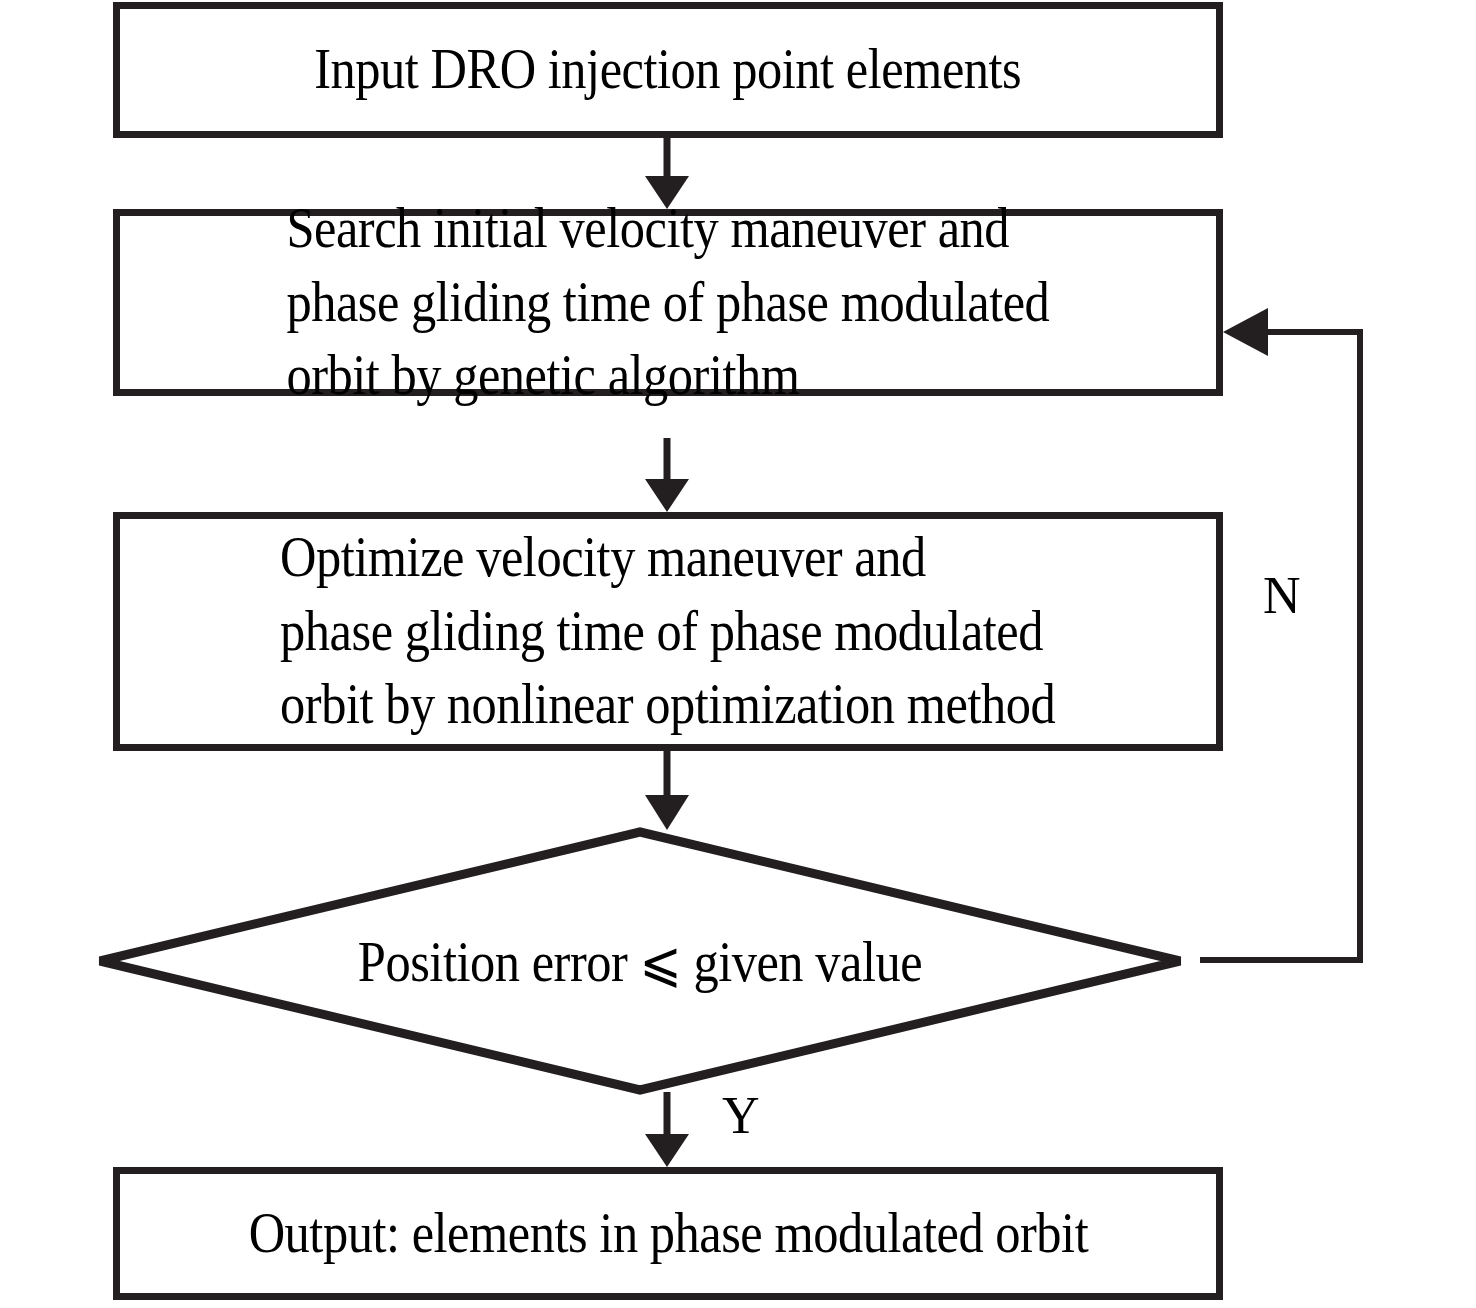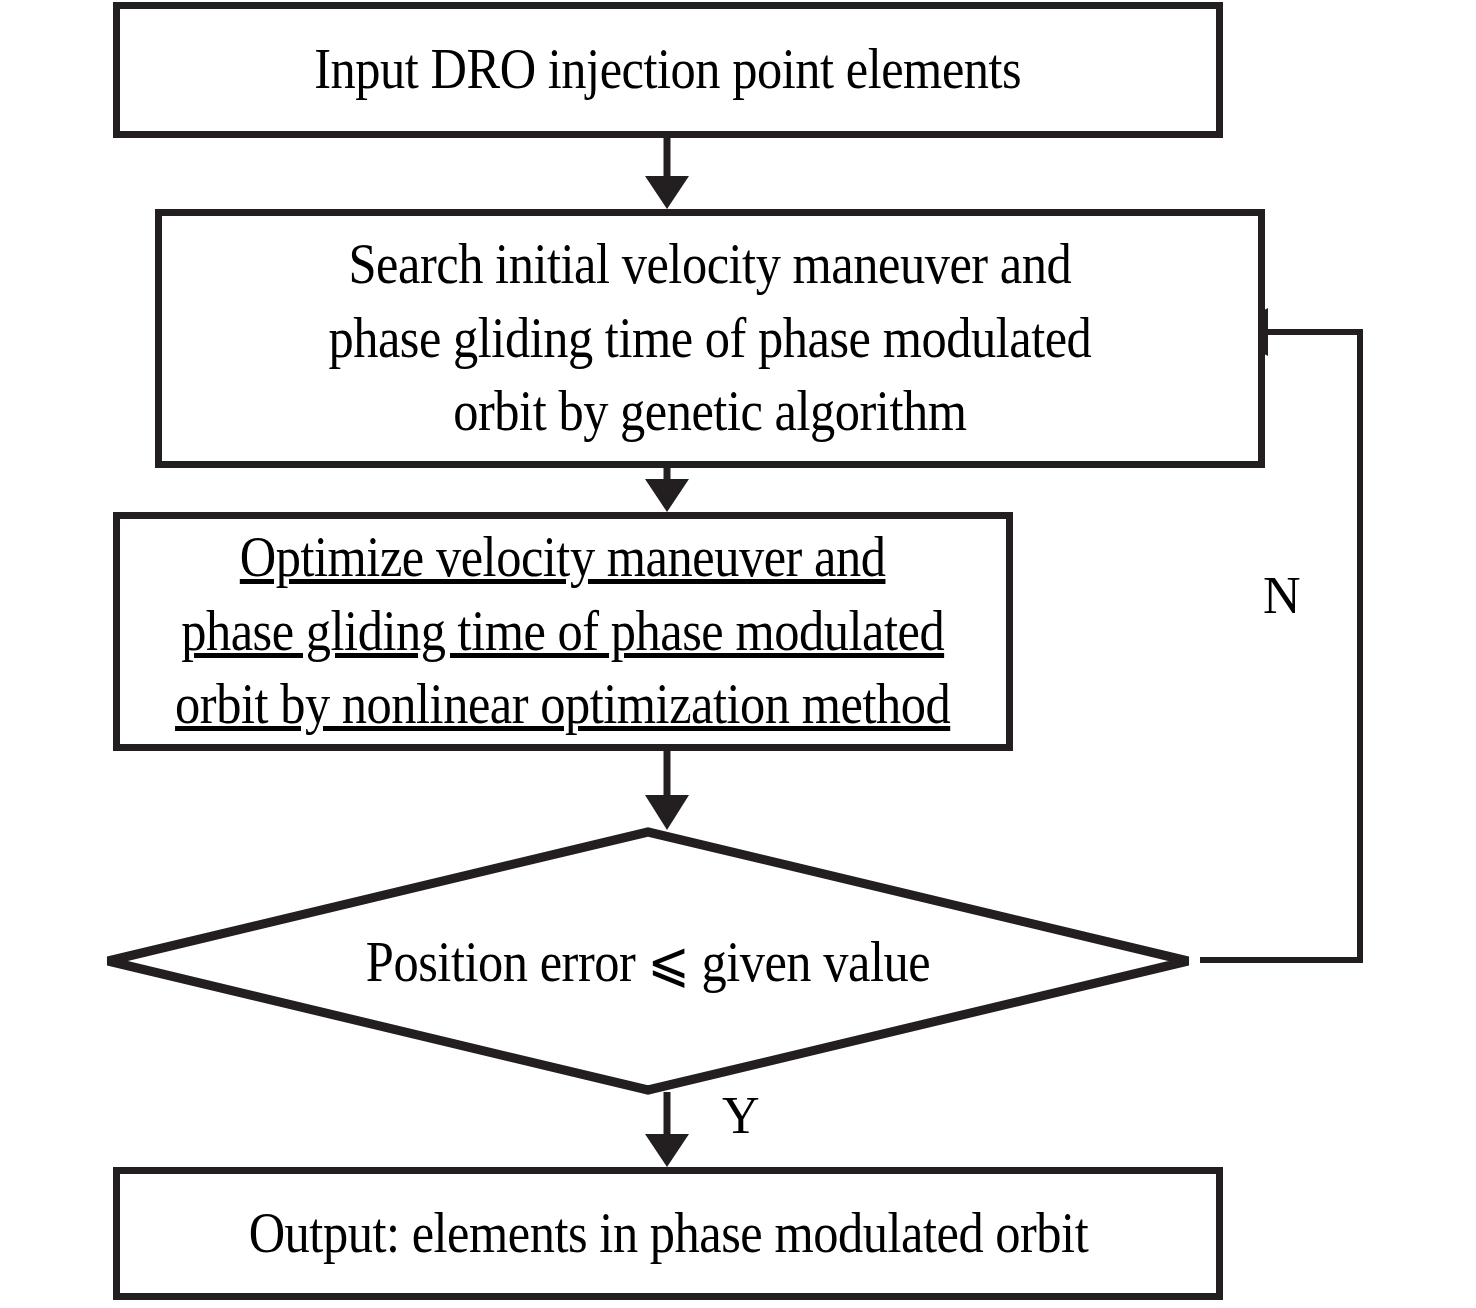--- a/index.html
+++ b/index.html
@@ -18,40 +18,40 @@
 
   
   .node-box {
     position: absolute;
     box-sizing: border-box;
     background: #ffffff;
     border: 7px solid #231f20;
     display: flex;
     align-items: center;
     justify-content: center;
-    text-align: center;
+    text-align: left;
   }
   .node-box .label {
     font-size: 56px;
     line-height: 1.32;
     color: #000000;
     letter-spacing: -0.5px;
     transform: scaleX(0.9);
     white-space: pre-line;
   }
 
   #box-input   { left: 113px; top: 2px;    width: 1110px; height: 136px; }
-  #box-search  { left: 113px; top: 209px;  width: 1110px; height: 259px; margin-left: 42px; }
-  #box-optim   { left: 113px; top: 512px;  width: 900px; height: 239px; text-decoration: underline; }
+  #box-search  { left: 113px; top: 209px;  width: 1110px; height: 187px; }
+  #box-optim   { left: 113px; top: 512px;  width: 1110px; height: 239px; }
   #box-output  { left: 113px; top: 1167px; width: 1110px; height: 133px; }
 
   
   #decision {
     position: absolute;
-    left: 102px;
+    left: 94px;
     top: 826px;
     width: 1092px;
     height: 270px;
   }
   #decision svg { display: block; width: 100%; height: 100%; }
   #decision .diamond-label {
     position: absolute;
     left: 0;
     top: 0;
     width: 100%;

